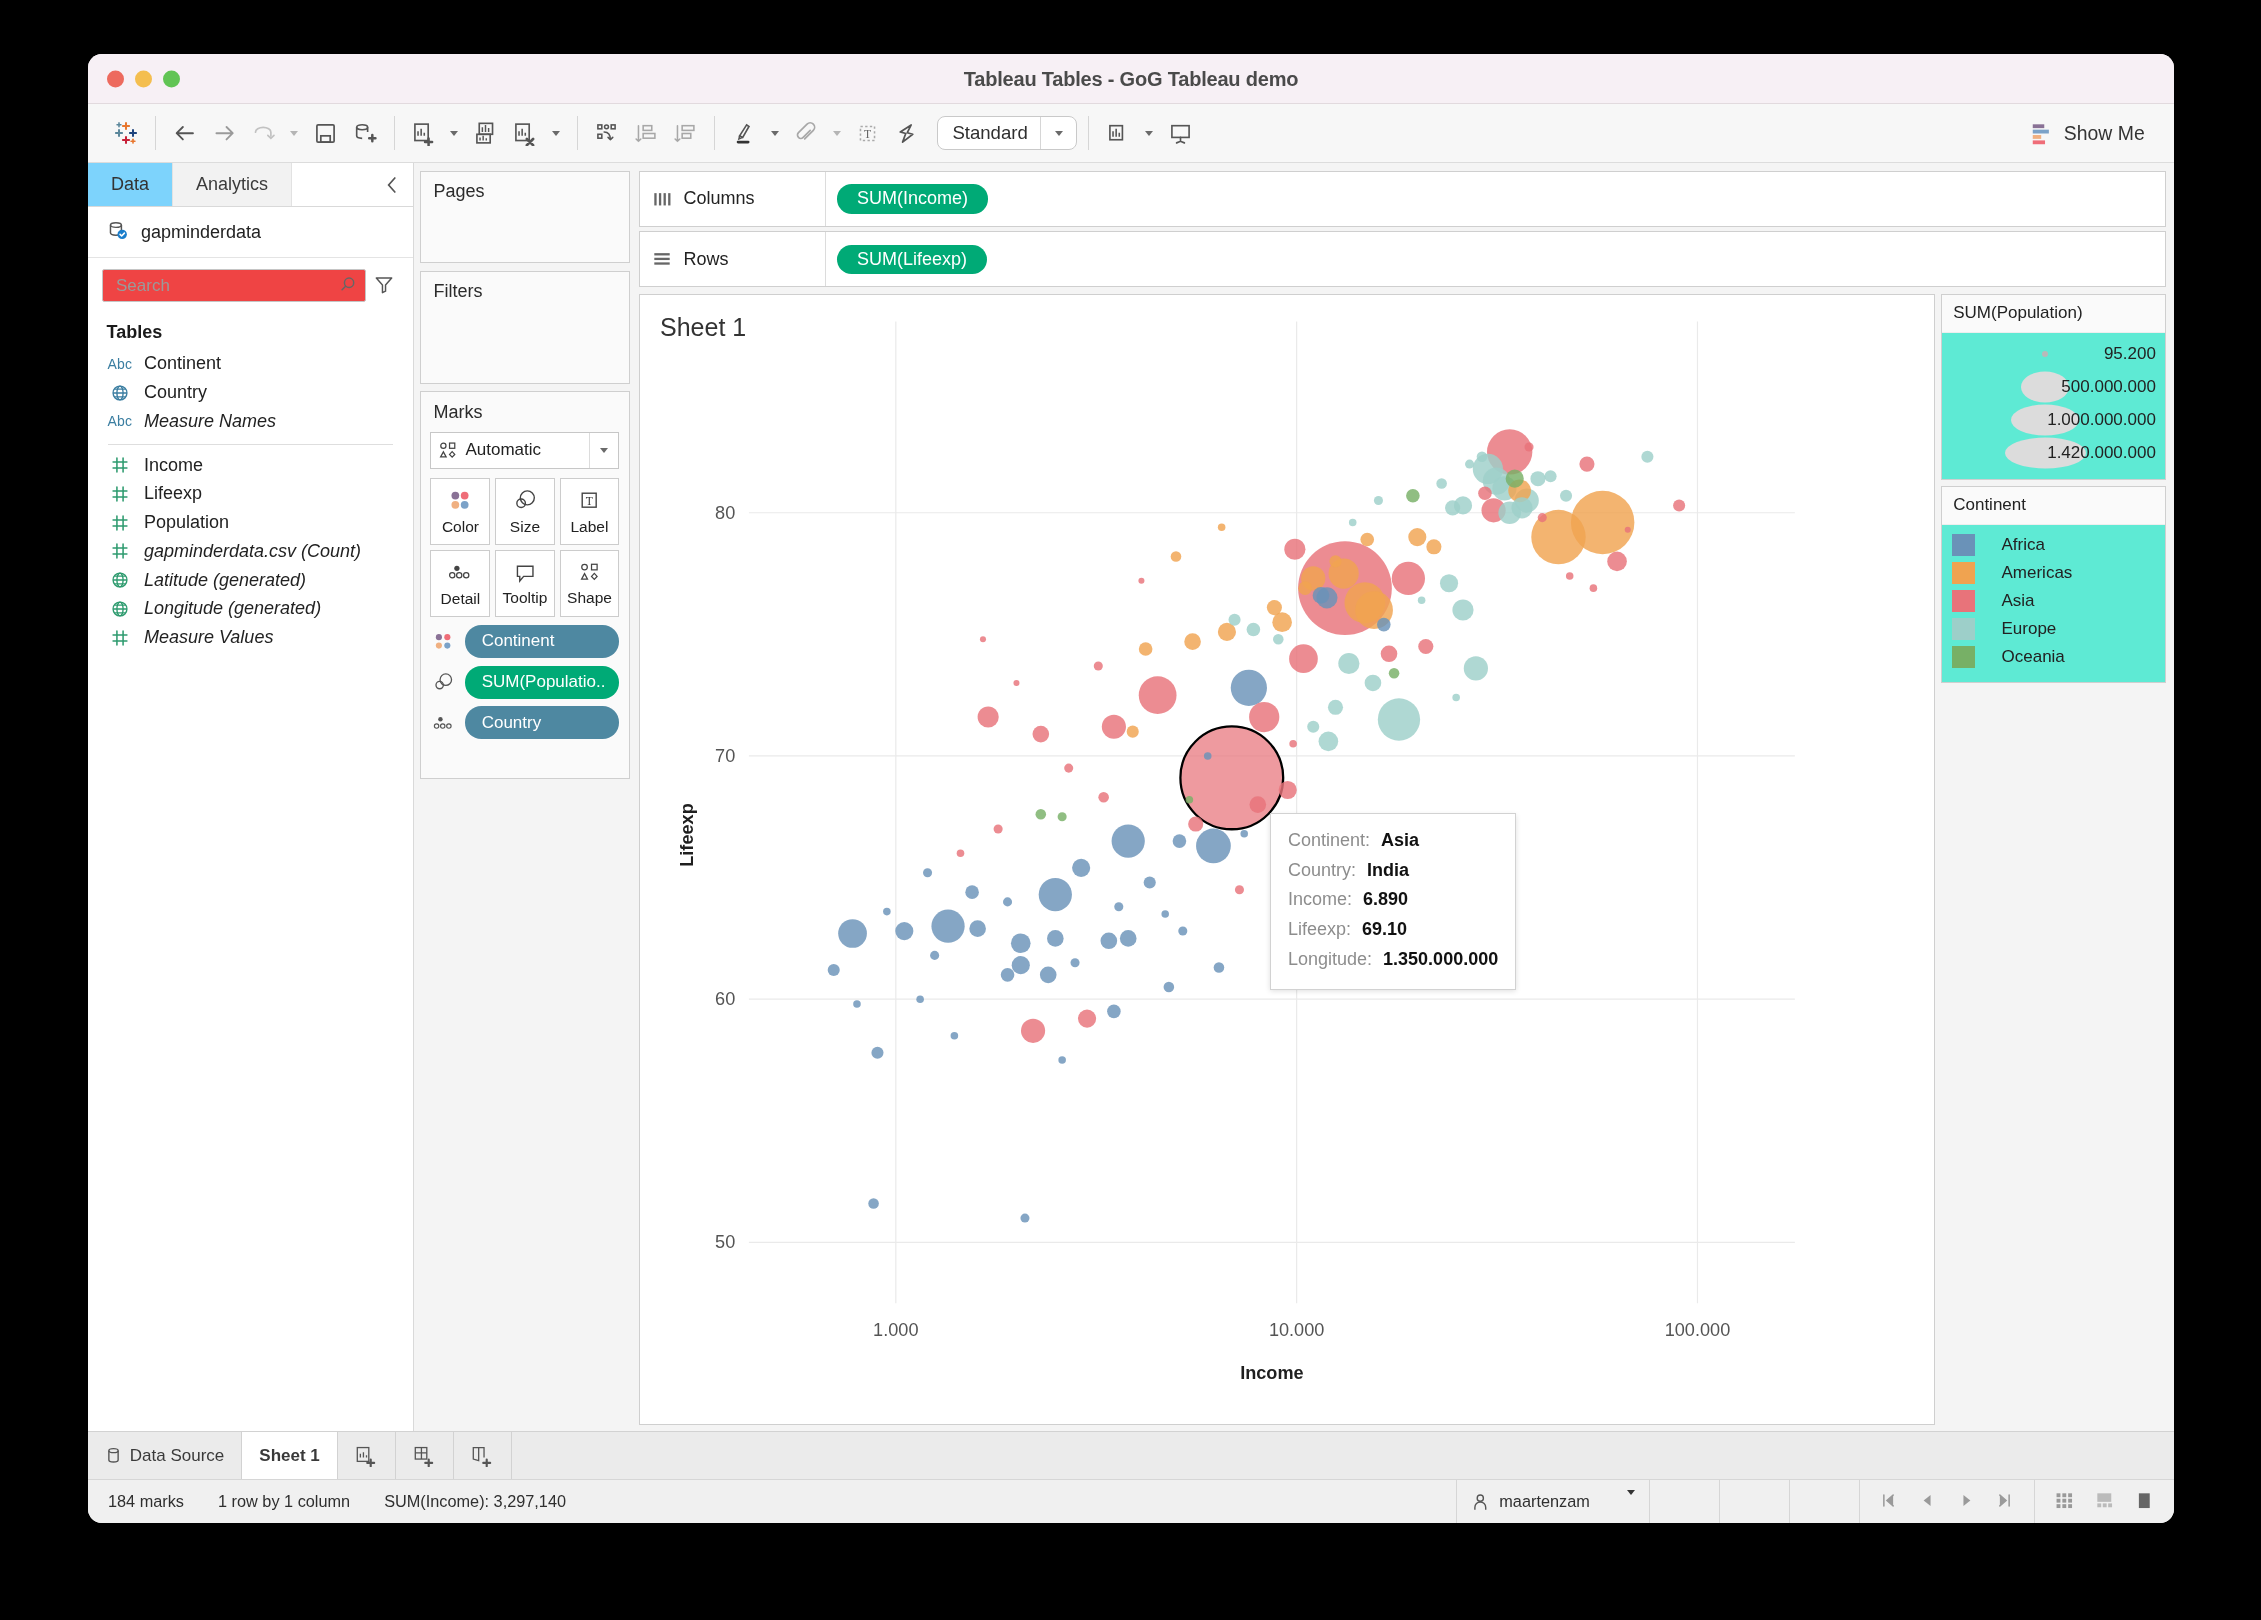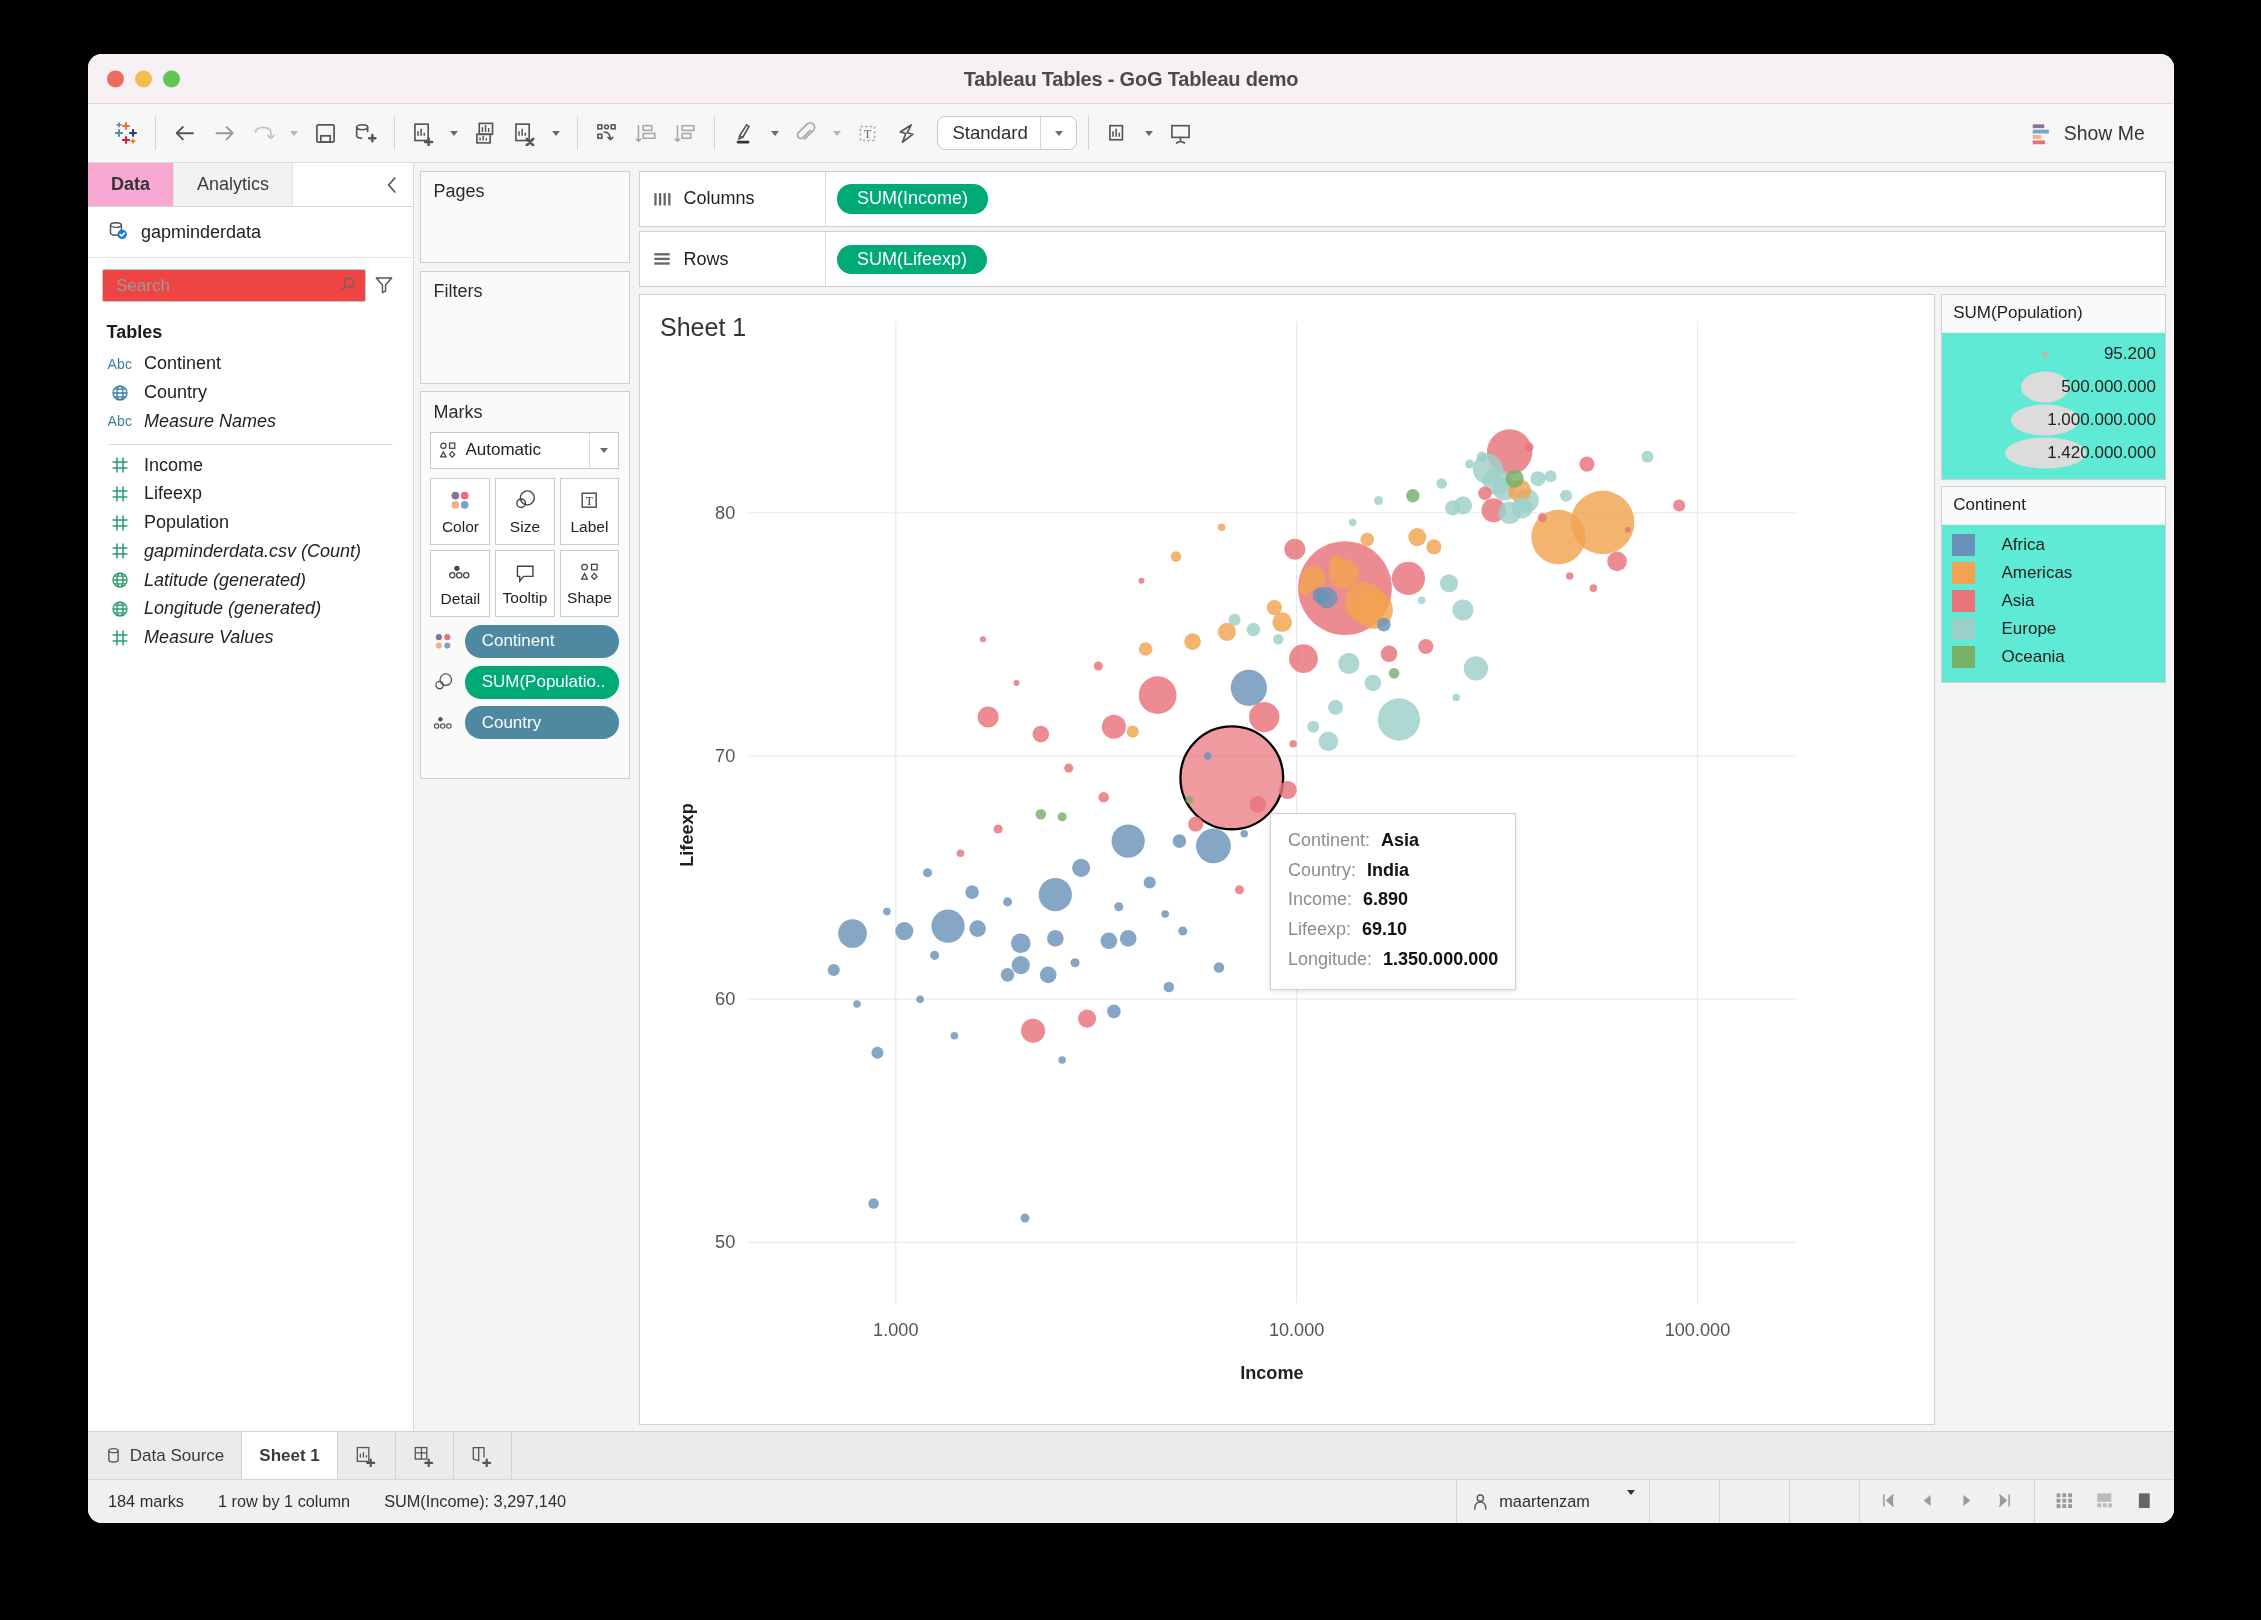--- a/index.html
+++ b/index.html
@@ -63,21 +63,21 @@
   .showme {
     margin-left: auto; margin-right: 20px; display: flex; align-items: center; gap: 9.3px; cursor: pointer;
   }
   .showme-label { font-size: 19.4px; color: #333; }
   
   .body { flex: 1; display: flex; min-height: 0; background: #f4f4f4; }
   
   .sidebar { width: 326px; flex: 0 0 326px; background: #fff; border-right: 0.8px solid #d9d9d9; display: flex; flex-direction: column; }
   .side-tabs { display: flex; align-items: stretch; height: 44px; border-bottom: 0.8px solid #d9d9d9; position: relative; }
   .side-tab { flex: 0 0 auto; display: flex; align-items: center; justify-content: center; padding: 0 23px; font-size: 18px; color: #333; cursor: pointer; border-right: 0.8px solid #e2e2e2; }
-  .side-tab.active { font-weight: 700; background: #f9a8d4; }
+  .side-tab.active { font-weight: 400; background: #7dd3fc; }
   .side-tab.inactive { background: #f2f2f2; color: #3b3b3b; }
   .collapse { margin-left: auto; display: flex; align-items: center; padding: 0 14px; color: #555; cursor: pointer; font-size: 20px; }
   .ds-row { display: flex; align-items: center; gap: 11px; padding: 11px 17px; border-bottom: 0.8px solid #e4e4e4; cursor: pointer; }
   .ds-name { font-size: 18px; color: #222; }
   .search-row { display: flex; align-items: center; gap: 7.8px; padding: 11px 14px 9.3px 14px; }
   .search-box { flex: 1; height: 33px; border: 0.8px solid #c5c5c5; border-radius: 2.3px; display: flex; align-items: center; padding: 0 7.8px 0 11px; background: #ef4444; }
   .search-box input { border: 0; outline: 0; flex: 1; font-size: 17px; color: #333; font-family: inherit; background: transparent; }
   .search-box input::placeholder { color: #9a9a9a; }
   .icon-btn { width: 26.4px; height: 26.4px; display: flex; align-items: center; justify-content: center; color: #5b5b5b; cursor: pointer; }
   .vsep { width: 0.8px; height: 22px; background: #cfcfcf; margin: 0 3.1px; }

